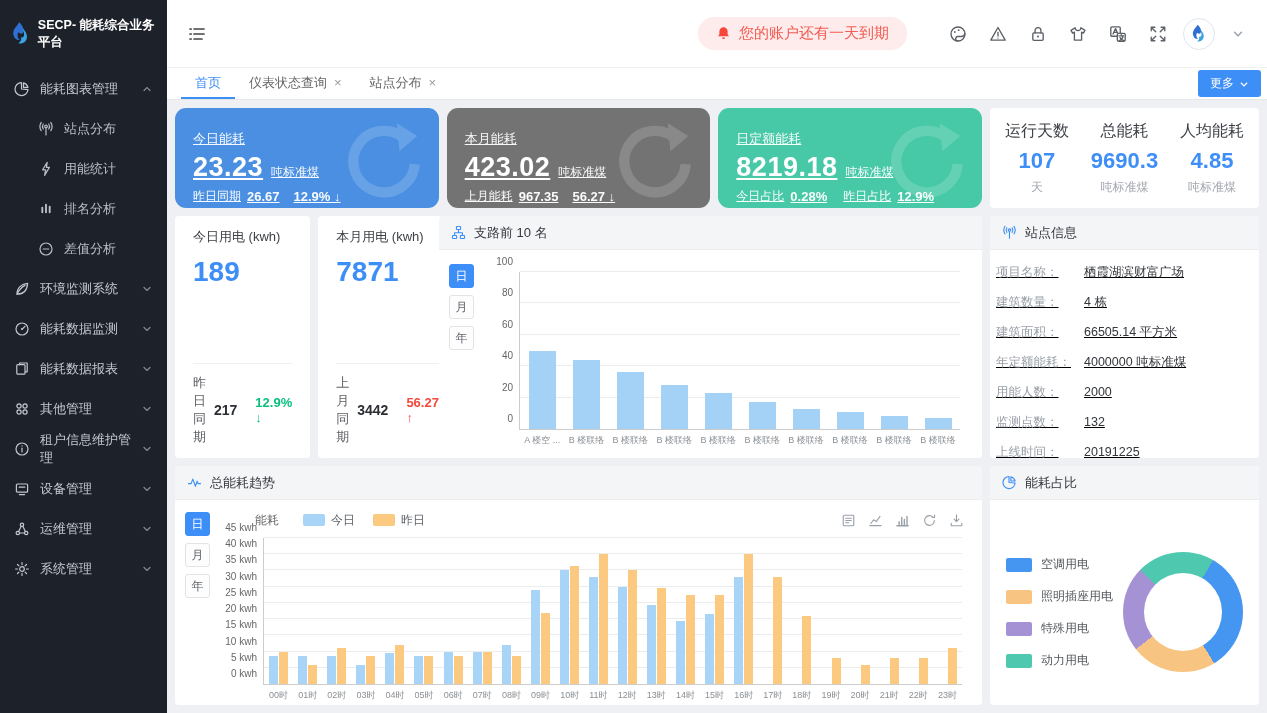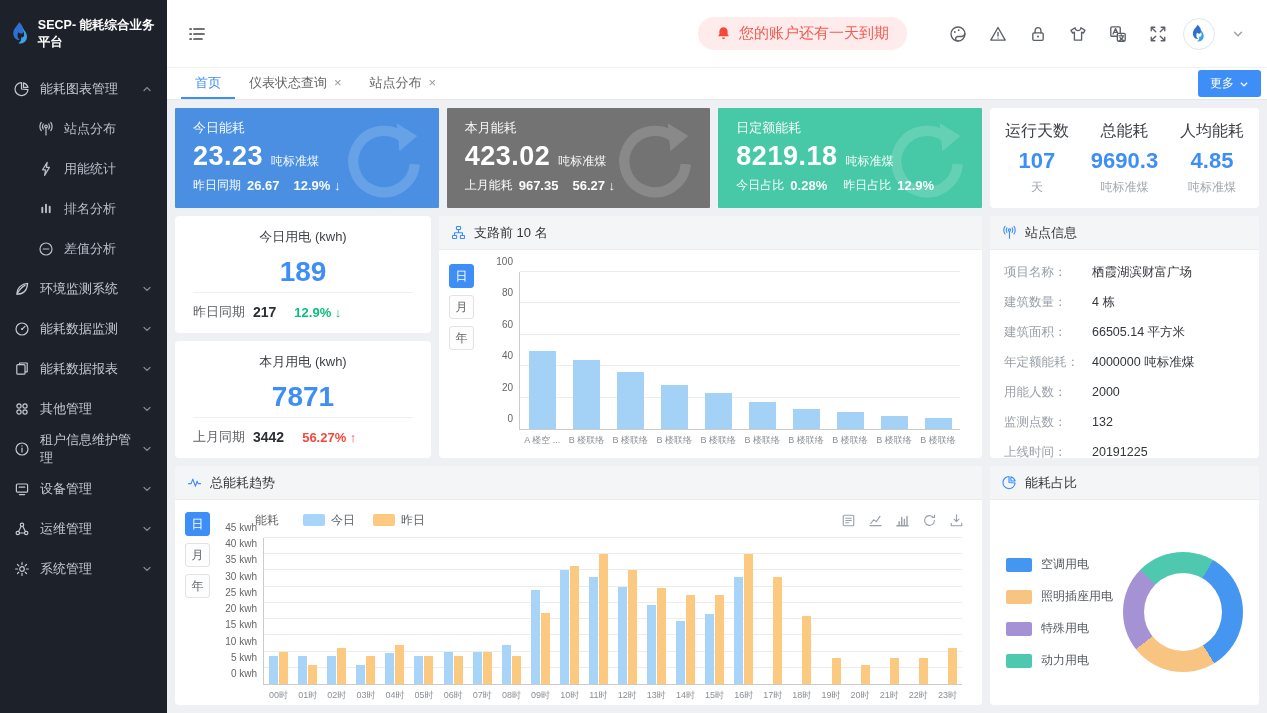--- a/index.html
+++ b/index.html
@@ -47,39 +47,39 @@
   .tab.active { color:#3e8ef7; border-bottom-color:#3e8ef7; }
   .tab .close { font-size:13px; color:#999; line-height:1; }
   .more-btn { margin-left:auto; align-self:center; background:#3e8ef7; color:#fff; font-size:12px;
     padding:5px 12px; border-radius:3px; display:flex; align-items:center; gap:5px; cursor:pointer; margin-right:2px;}
   .more-btn svg { width:10px; height:10px; }
 
   
   .content { flex:1; background:#eef0f4; padding:8px; display:flex; flex-direction:column; gap:8px; min-height:0; }
 
   .cards-row { display:flex; gap:8px; height:100px; flex-shrink:0; }
-  .stat-card { flex:1; border-radius:1px; color:#fff; padding:11px 18px; position:relative; overflow:hidden; }
+  .stat-card { flex:1; border-radius:11px; color:#fff; padding:22px 18px; position:relative; overflow:hidden;text-decoration:underline; }
   .stat-card.today { background:#4a8fe2; }
   .stat-card.month { background:#737373; }
   .stat-card.quota { background:#47c9a7; }
   .sc-title { font-size:13px; opacity:.95; }
   .sc-valrow { display:flex; align-items:baseline; gap:8px; margin-top:4px; }
   .sc-value { font-size:27px; font-weight:bold; letter-spacing:.5px; }
   .sc-unit { font-size:12px; opacity:.95; }
   .sc-sub { font-size:12px; margin-top:5px; opacity:.97; display:flex; gap:6px; align-items:center; flex-wrap:nowrap; }
   .sc-sub b { font-size:13px; }
   .watermark { position:absolute; right:12px; top:10px; width:86px; height:82px; opacity:.16; }
   .white-stats { width:269px; flex-shrink:0; background:#fff; border-radius:4px;
     display:flex; align-items:center; justify-content:space-around; text-align:center; padding:10px 4px; }
   .ws-label { font-size:16px; color:#3c3f44; }
   .ws-value { font-size:22px; font-weight:bold; color:#3e8ef7; margin:6px 0 5px; }
   .ws-unit { font-size:12px; color:#a2a7ae; }
 
   .row2 { display:flex; gap:8px; height:242px; flex-shrink:0; }
-  .col-left { width:256px; flex-shrink:0; display:flex; flex-direction:column; gap:8px;text-align:center; }
+  .col-left { width:256px; flex-shrink:0; display:flex; gap:8px; }
   .mini-panel { background:#fff; border-radius:4px; flex:1; padding:12px 18px; display:flex; flex-direction:column; }
   .mp-title { font-size:13px; color:#3c3f44; }
   .mp-value { font-size:28px; font-weight:bold; color:#3e8ef7; margin-top:10px; }
   .mp-sub { margin-top:auto; border-top:1px solid #f0f0f0; padding-top:10px; font-size:13px; color:#606266;
     display:flex; gap:8px; align-items:center; }
   .mp-sub b { color:#2b2e33; font-size:14px; }
   .delta-green { color:#0abf7e; font-weight:bold; }
   .delta-red { color:#f5483b; font-weight:bold; }
 
   .panel { background:#fff; border-radius:4px; display:flex; flex-direction:column; min-width:0; }
@@ -534,21 +534,21 @@
         <div class="panel pie-panel" style="display:flex;">
           <div class="panel-header">
             <span class="ph-icon"><svg viewBox="0 0 16 16" fill="none" stroke="currentColor" stroke-width="1.2" stroke-linecap="round" stroke-linejoin="round">
                   <line x1="8" y1="7" x2="8" y2="14"></line>
                   <circle cx="8" cy="5.4" r="1.3"></circle>
                   <path d="M5.2 3a4.6 4.6 0 0 0 0 5M10.8 3a4.6 4.6 0 0 1 0 5"></path>
                   <path d="M3.2 1.4a7.6 7.6 0 0 0 0 8.2M12.8 1.4a7.6 7.6 0 0 1 0 8.2"></path>
                 </svg></span>
             <span>站点信息</span>
           </div>
-          <div style="flex:1; padding:7px 14px;">
+          <div style="flex:1; padding:7px 6px;text-decoration:underline;">
               <div style="display: flex; font-size: 12.5px; padding: 6.5px 0px; align-items: center;">
                 <span style="color: rgb(154, 160, 168); width: 88px; flex-shrink: 0;">项目名称：</span>
                 <span style="color: rgb(51, 54, 59);">栖霞湖滨财富广场</span>
               </div>
               <div style="display: flex; font-size: 12.5px; padding: 6.5px 0px; align-items: center;">
                 <span style="color: rgb(154, 160, 168); width: 88px; flex-shrink: 0;">建筑数量：</span>
                 <span style="color: rgb(51, 54, 59);">4 栋</span>
               </div>
               <div style="display: flex; font-size: 12.5px; padding: 6.5px 0px; align-items: center;">
                 <span style="color: rgb(154, 160, 168); width: 88px; flex-shrink: 0;">建筑面积：</span>

